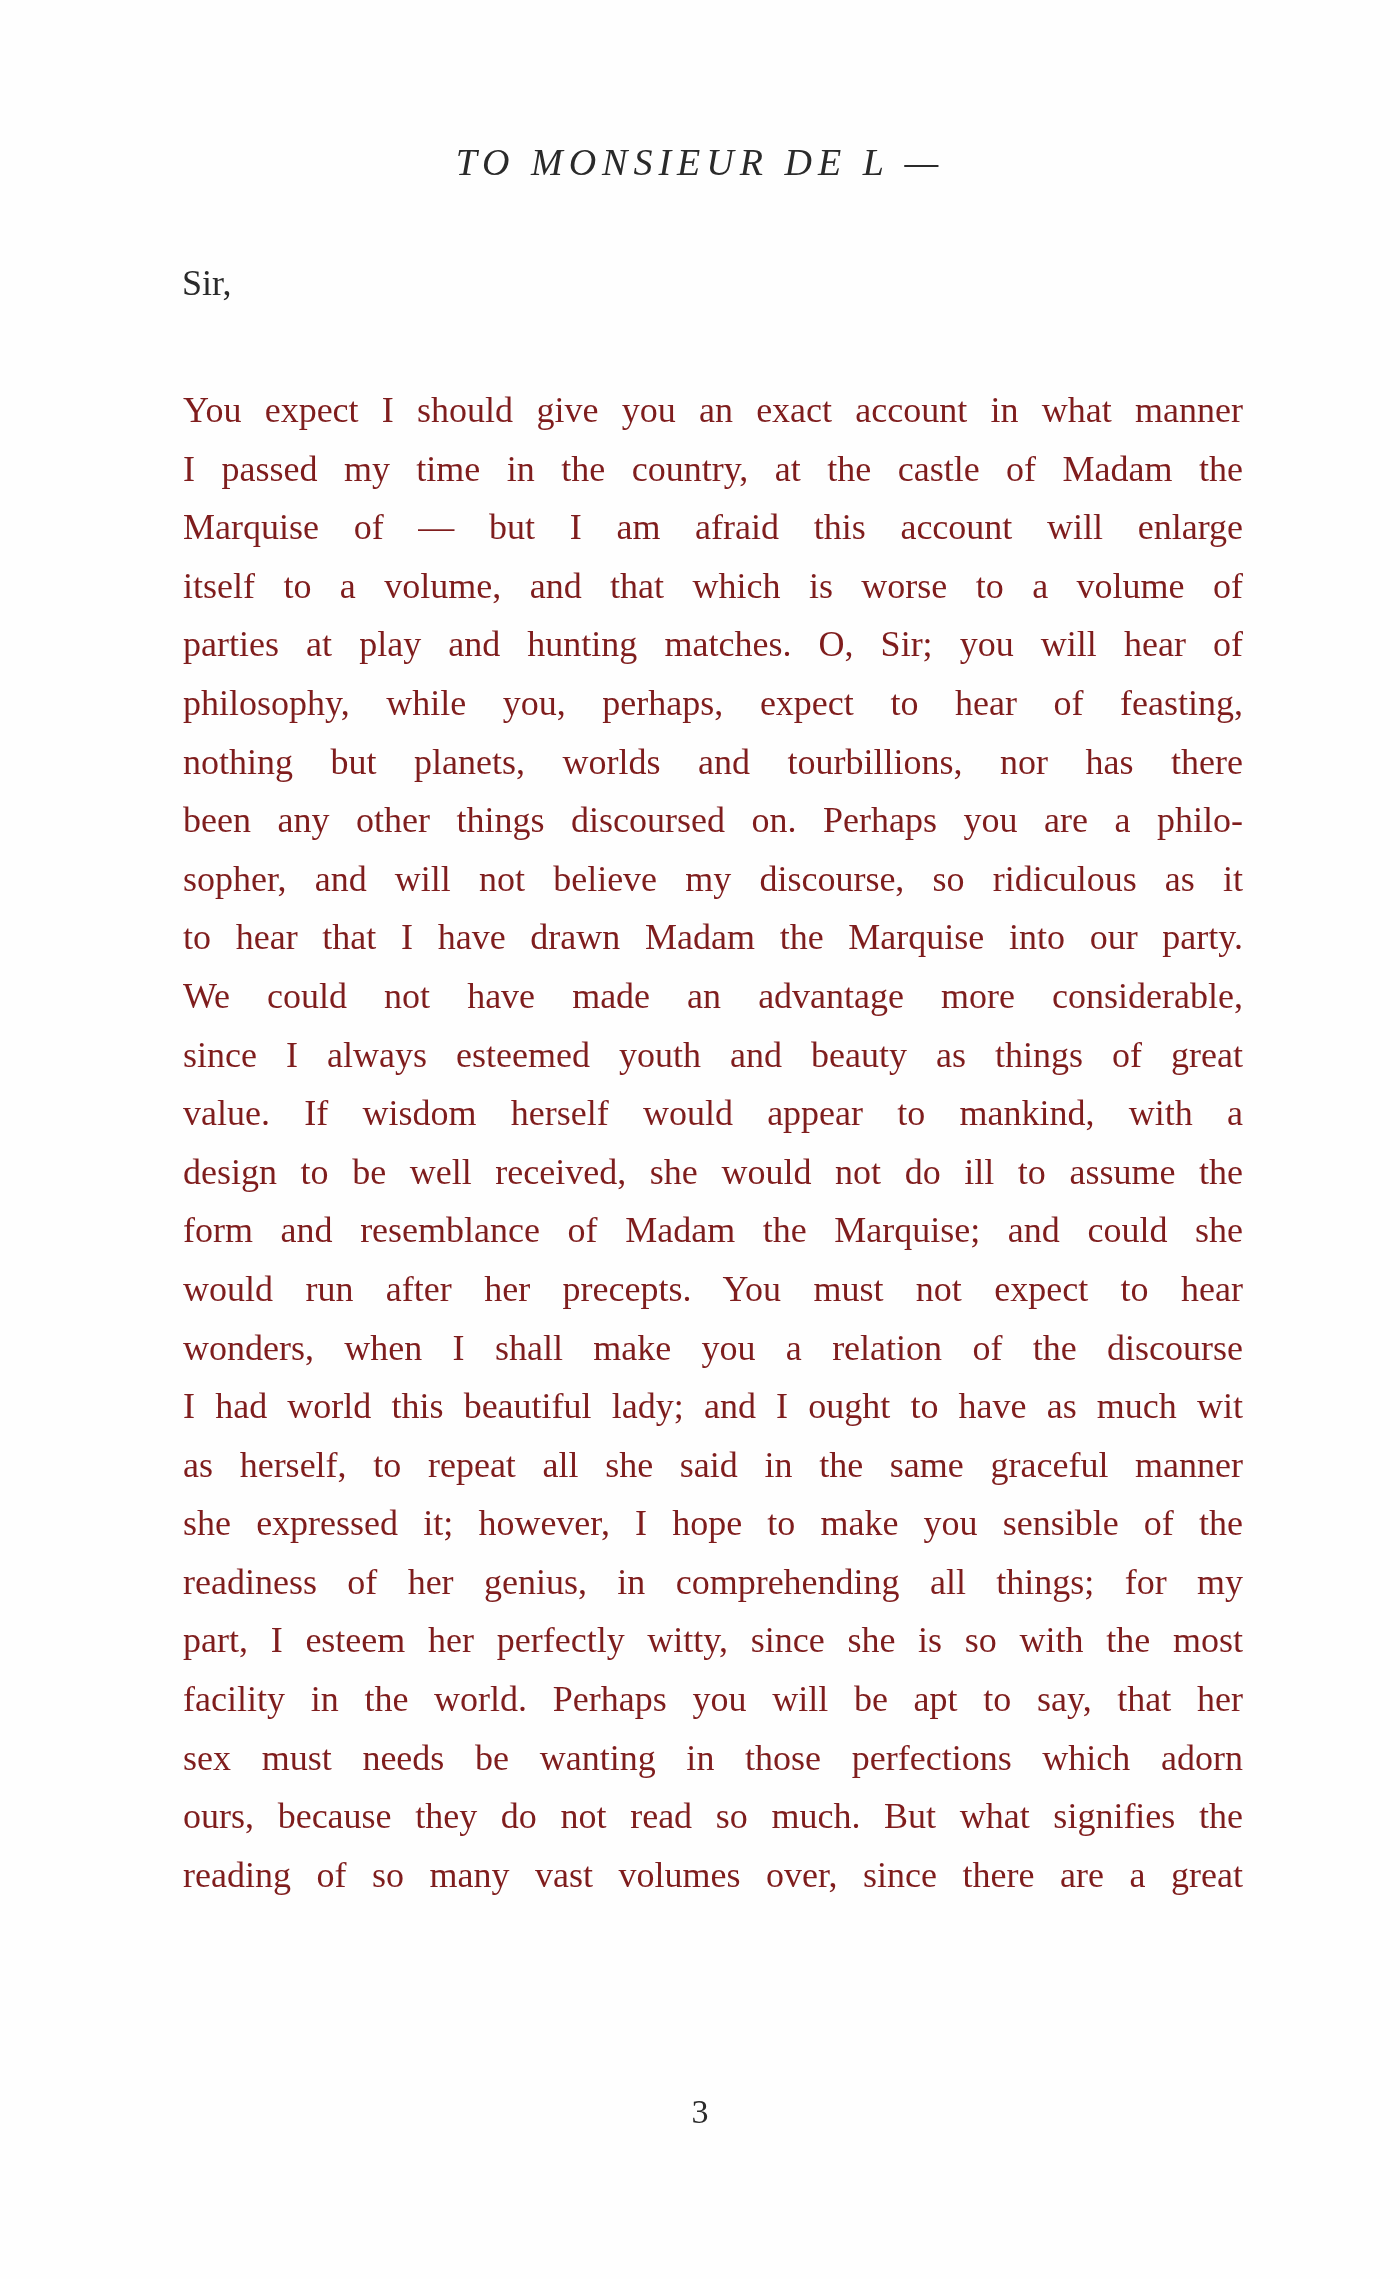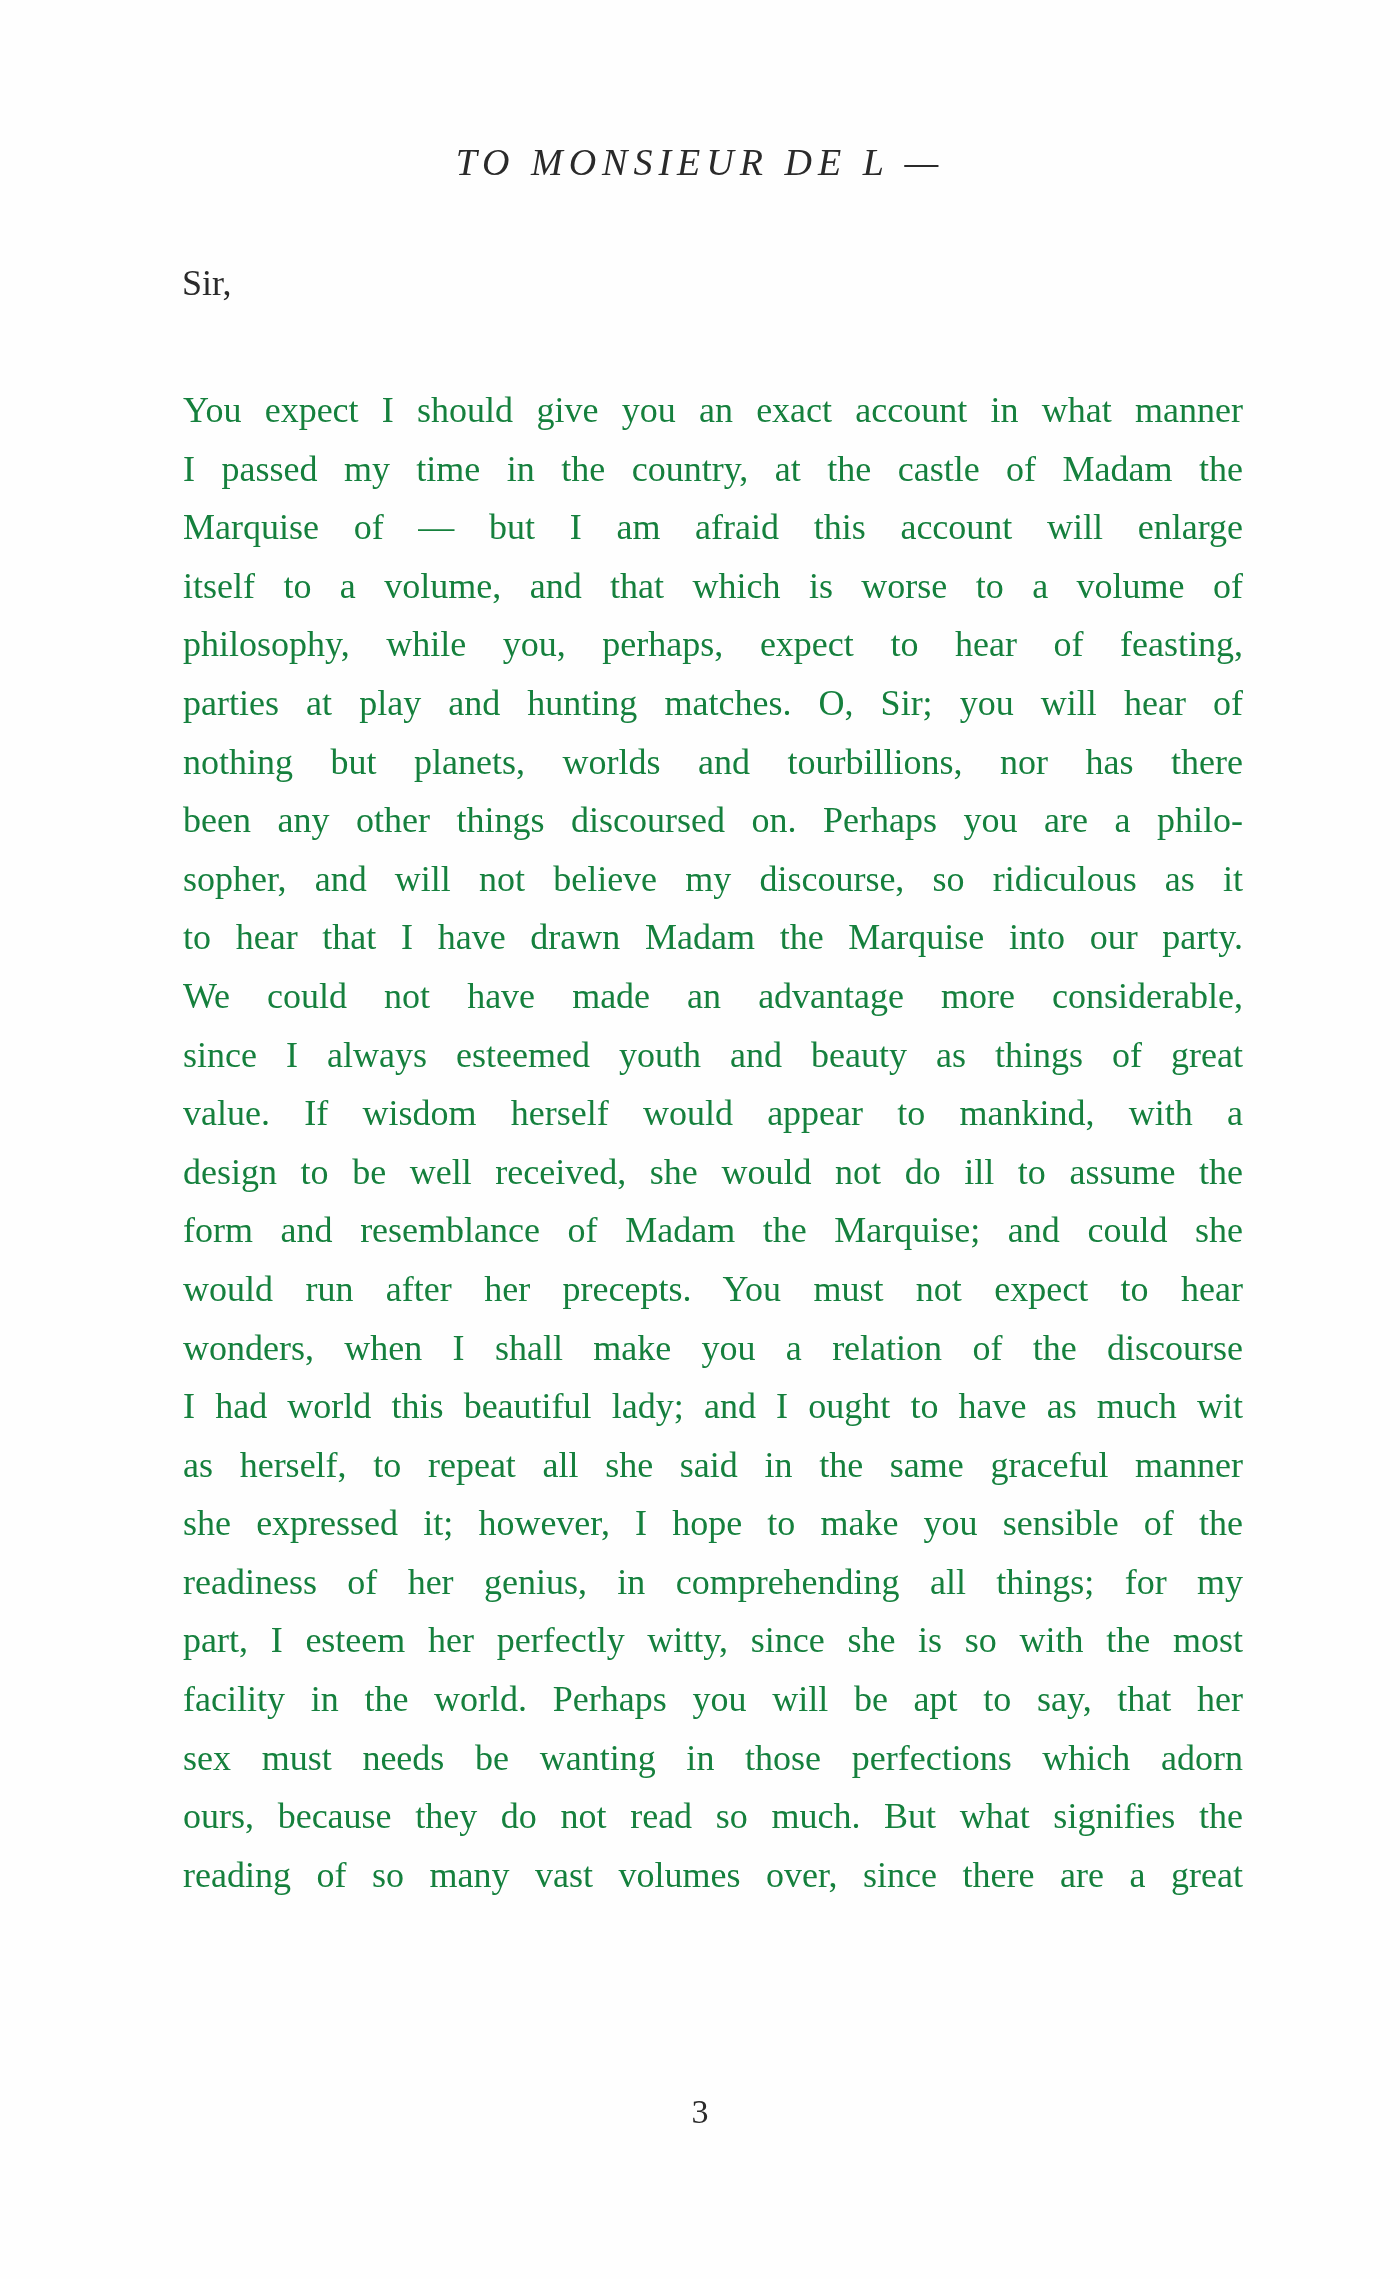--- a/index.html
+++ b/index.html
@@ -11,42 +11,42 @@
       font-size: 38px; letter-spacing: 6px; color: #2a2a2a;
     }
     .salutation {
       position: absolute; left: 182px; top: 262px;
       font-family: "Liberation Serif", "DejaVu Serif", serif;
       font-size: 36px; color: #2a2a2a;
     }
     .body-text {
       position: absolute; left: 183px; top: 381px; width: 1060px;
       font-family: "Liberation Serif", "DejaVu Serif", serif;
-      font-size: 36px; line-height: 58.6px; color: #15803d;
+      font-size: 36px; line-height: 58.6px; color: #7f1d1d;
     }
     .line { display: block; text-align: justify; text-align-last: justify; white-space: nowrap; height: 58.6px; }
     .line span { display: inline; }
     .page-number {
       position: absolute; left: 0; width: 1400px; top: 2093px; text-align: center;
       font-family: "Liberation Serif", "DejaVu Serif", serif; font-size: 34px; color: #2a2a2a;
     }
   </style>
 </head>
 <body>
 
 <div class="page">
   <div class="title">TO MONSIEUR DE L —</div>
   <div class="salutation">Sir,</div>
   <div class="body-text" id="body-text">
       <div class="line" style="white-space: nowrap; text-align: left; display: block;"><span style="word-spacing: 0px;">You expect I should give you an exact account in what manner</span></div>
       <div class="line" style="white-space: nowrap; text-align: left; display: block;"><span style="word-spacing: 0px;">I passed my time in the country, at the castle of Madam the</span></div>
       <div class="line" style="white-space: nowrap; text-align: left; display: block;"><span style="word-spacing: 0px;">Marquise of — but I am afraid this account will enlarge</span></div>
       <div class="line" style="white-space: nowrap; text-align: left; display: block;"><span style="word-spacing: 0px;">itself to a volume, and that which is worse to a volume of</span></div>
+      <div class="line" style="white-space: nowrap; text-align: left; display: block;"><span style="word-spacing: 0px;">parties at play and hunting matches. O, Sir; you will hear of</span></div>
       <div class="line" style="white-space: nowrap; text-align: left; display: block;"><span style="word-spacing: 0px;">philosophy, while you, perhaps, expect to hear of feasting,</span></div>
-      <div class="line" style="white-space: nowrap; text-align: left; display: block;"><span style="word-spacing: 0px;">parties at play and hunting matches. O, Sir; you will hear of</span></div>
       <div class="line" style="white-space: nowrap; text-align: left; display: block;"><span style="word-spacing: 0px;">nothing but planets, worlds and tourbillions, nor has there</span></div>
       <div class="line" style="white-space: nowrap; text-align: left; display: block;"><span style="word-spacing: 0px;">been any other things discoursed on. Perhaps you are a philo-</span></div>
       <div class="line" style="white-space: nowrap; text-align: left; display: block;"><span style="word-spacing: 0px;">sopher, and will not believe my discourse, so ridiculous as it</span></div>
       <div class="line" style="white-space: nowrap; text-align: left; display: block;"><span style="word-spacing: 0px;">to hear that I have drawn Madam the Marquise into our party.</span></div>
       <div class="line" style="white-space: nowrap; text-align: left; display: block;"><span style="word-spacing: 0px;">We could not have made an advantage more considerable,</span></div>
       <div class="line" style="white-space: nowrap; text-align: left; display: block;"><span style="word-spacing: 0px;">since I always esteemed youth and beauty as things of great</span></div>
       <div class="line" style="white-space: nowrap; text-align: left; display: block;"><span style="word-spacing: 0px;">value. If wisdom herself would appear to mankind, with a</span></div>
       <div class="line" style="white-space: nowrap; text-align: left; display: block;"><span style="word-spacing: 0px;">design to be well received, she would not do ill to assume the</span></div>
       <div class="line" style="white-space: nowrap; text-align: left; display: block;"><span style="word-spacing: 0px;">form and resemblance of Madam the Marquise; and could she</span></div>
       <div class="line" style="white-space: nowrap; text-align: left; display: block;"><span style="word-spacing: 0px;">would run after her precepts. You must not expect to hear</span></div>

